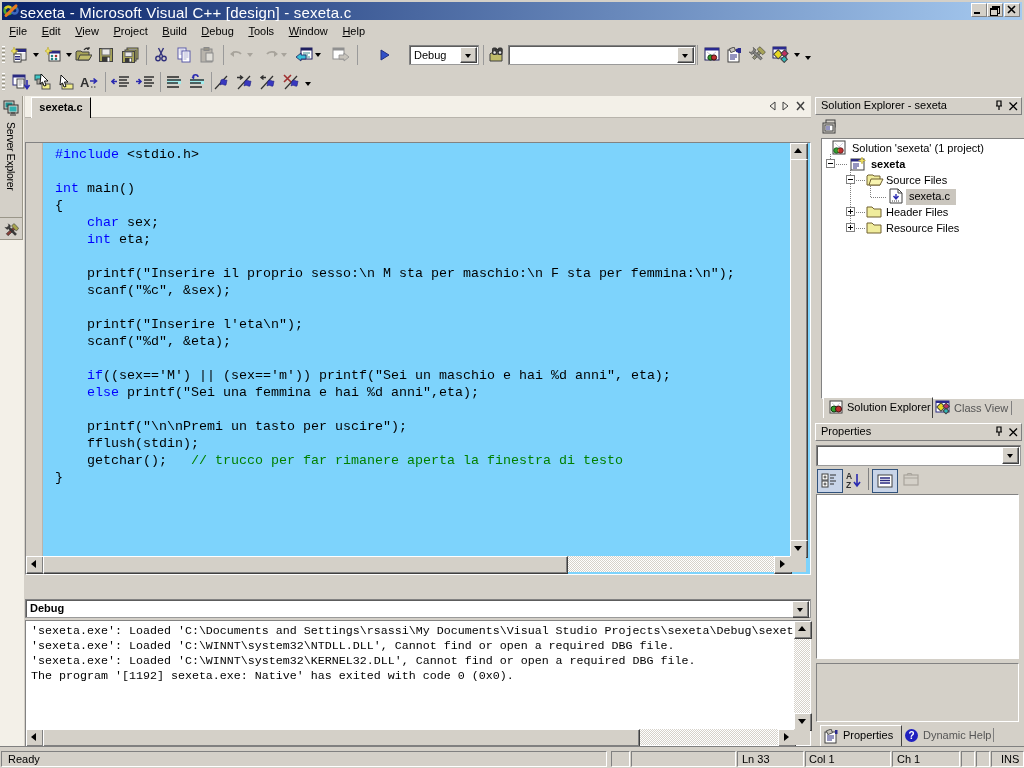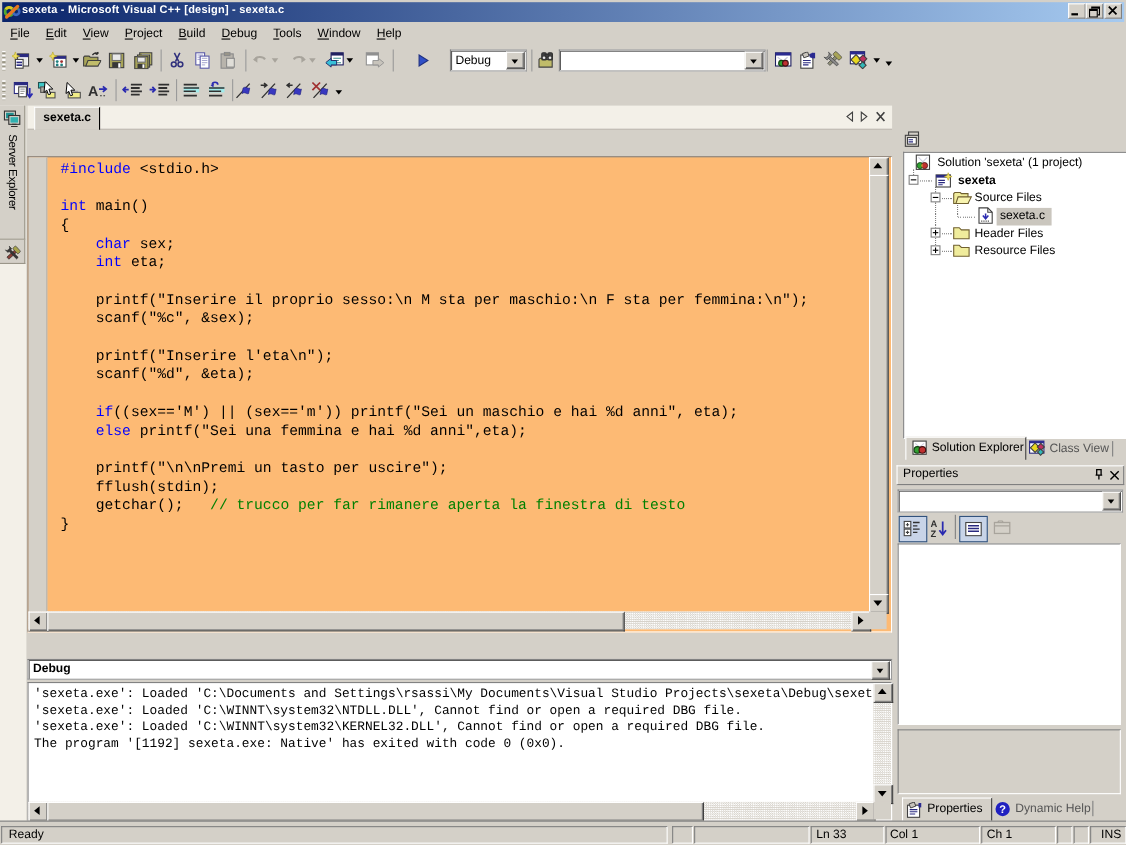--- a/index.html
+++ b/index.html
@@ -24,21 +24,21 @@
 <body>
 
 <div class="abs" id="titlebar" style="left:2px;top:2px;width:1020px;height:18px;background:linear-gradient(to right,#0a246a,#a6caf0);">
   <svg class="abs" style="left:1px;top:1px" width="16" height="15" viewBox="0 0 16 15">
     <circle cx="5.3" cy="7.5" r="3.7" fill="none" stroke="#50a830" stroke-width="2.6"></circle>
     <path d="M2.2 5.5 A3.7 3.7 0 0 1 8.2 5" fill="none" stroke="#ddc820" stroke-width="2.6"></path>
     <circle cx="11.6" cy="7.5" r="3" fill="none" stroke="#3d68c0" stroke-width="2.4"></circle>
     <path d="M9.2 5.8 A3 3 0 0 1 13.5 5.3" fill="none" stroke="#48a040" stroke-width="2.4"></path>
     <path d="M3 12.5 L13 2.8" stroke="#e87820" stroke-width="3" stroke-linecap="round"></path>
   </svg>
-  <div class="abs" style="left:18px;top:2px;font-weight:bold;font-size:10px;color:#ffffff;letter-spacing:0.2px;">sexeta - Microsoft Visual C++ [design] - sexeta.c</div>
+  <div class="abs" style="left:18px;top:2px;font-weight:normal;font-size:15px;color:#ffffff;letter-spacing:0.2px;">sexeta - Microsoft Visual C++ [design] - sexeta.c</div>
   <div class="abs raised" style="left:969px;top:1px;width:14px;height:12px;background:#d4d0c8;">
       <div class="abs" style="left:2px;top:8px;width:6px;height:2px;background:#000;"></div>
     </div>
   <div class="abs raised" style="left:985px;top:1px;width:14px;height:12px;background:#d4d0c8;">
     <div class="abs" style="left:4px;top:2px;width:6px;height:5px;border:1px solid #000;border-top-width:2px;"></div>
     <div class="abs" style="left:2px;top:4px;width:6px;height:5px;border:1px solid #000;border-top-width:2px;background:#d4d0c8;"></div>
   </div>
   <div class="abs raised" style="left:1002px;top:1px;width:14px;height:12px;background:#d4d0c8;">
     <svg class="abs" style="left:2px;top:1px;" width="9" height="9" viewBox="0 0 9 9">
         <path d="M1 1 L8 8 M8 1 L1 8" stroke="#000" stroke-width="1.6"></path>
@@ -304,21 +304,21 @@
 </div>
 
 <div class="abs" id="editor" style="left:25px;top:96px;width:786px;height:479px;">
   <div class="abs" style="left:0;top:0;width:786px;height:21px;background:#f3f0e8;border-bottom:1px solid #b8b4ac;"></div>
   <div class="abs" style="left:6px;top:1px;width:58px;height:20px;background:#d4d0c8;border-left:1px solid #fff;border-top:1px solid #fff;border-right:1px solid #000;font-weight:bold;text-align:center;line-height:19px;">sexeta.c</div>
   <svg class="abs" style="left:744px;top:5px" width="40" height="11" viewBox="0 0 40 11">
     <path d="M6 1 L6 9 L1 5Z" fill="none" stroke="#404040"></path>
     <path d="M14 1 L14 9 L19 5Z" fill="none" stroke="#404040"></path>
     <path d="M28 1 L35 9 M35 1 L28 9" stroke="#404040" stroke-width="1.5"></path>
   </svg>
-  <div class="abs" style="left:0;top:46px;width:784px;height:431px;border:1px solid;border-color:#828282 #fff #fff #828282;background:#fdba74;">
+  <div class="abs" style="left:0;top:46px;width:784px;height:431px;border:1px solid;border-color:#828282 #fff #fff #828282;background:#7dd3fc;">
     <div class="abs" style="left:0;top:0;width:16px;height:413px;background:#d4d0c8;border-right:1px solid #b8b4ac;"></div>
     <pre class="mono" style="position:absolute;left:29px;top:3px;margin:0;font-size:13.33px;line-height:17px;"><span class="kw">#include</span> &lt;stdio.h&gt;
 
 <span class="kw">int</span> main()
 {
     <span class="kw">char</span> sex;
     <span class="kw">int</span> eta;
 
     printf("Inserire il proprio sesso:\n M sta per maschio:\n F sta per femmina:\n");
     scanf("%c", &amp;sex);
@@ -379,20 +379,29 @@
     <div class="abs sb" style="left:17px;top:108px;width:595px;height:16px;"></div>
     <div class="abs sb" style="left:752px;top:108px;width:16px;height:16px;"><svg width="14" height="14" viewBox="0 0 14 14">
           <path d="M10 7 L5 3 L5 11Z" fill="#000"></path>
         </svg></div>
     <div class="abs" style="left:768px;top:108px;width:16px;height:16px;background:#d4d0c8;"></div>
   </div>
 </div>
 
 <div class="abs" id="rightpanel" style="left:815px;top:96px;width:207px;height:651px;">
 
+  <div class="abs" style="left:0;top:1px;width:205px;height:16px;background:#d4d0c8;border:1px solid;border-color:#fff #808080 #808080 #fff;">
+    <div class="abs" style="left:5px;top:1px;">Solution Explorer - sexeta</div>
+    <svg class="abs" style="left:176px;top:2px" width="12" height="12" viewBox="0 0 12 12">
+        <path d="M5 1 L9 1 L9 6 L5 6Z M4 6 L10 6 M7 6 L7 10" fill="none" stroke="#000" stroke-width="1.2"></path>
+      </svg>
+    <svg class="abs" style="left:192px;top:3px" width="11" height="11" viewBox="0 0 11 11">
+        <path d="M1.5 1.5 L9 9 M9 1.5 L1.5 9" stroke="#000" stroke-width="1.3"></path>
+      </svg>
+  </div>
   <svg class="abs" style="left:7px;top:23px" width="17" height="16" viewBox="0 0 17 16">
     <rect x="4" y="1" width="9" height="7" fill="#d4d0c8" stroke="#404040"></rect>
     <rect x="1" y="4" width="12" height="10" fill="#d4d0c8" stroke="#404040"></rect>
     <rect x="3" y="6" width="8" height="6" fill="#fff" stroke="#404040"></rect>
     <path d="M4 8h4M4 10h4" stroke="#2a2a80" stroke-width="1"></path>
   </svg>
   <div class="abs" style="left:6px;top:42px;width:203px;height:259px;border:1px solid;border-color:#828282 #fff #fff #828282;background:#fff;overflow:hidden;">
     <div class="dot-v" style="left:8px;top:15px;height:6px;"></div>
     <div class="dot-h" style="left:14px;top:25px;width:12px;"></div>
     <div class="dot-v" style="left:28px;top:31px;height:58px;"></div>

